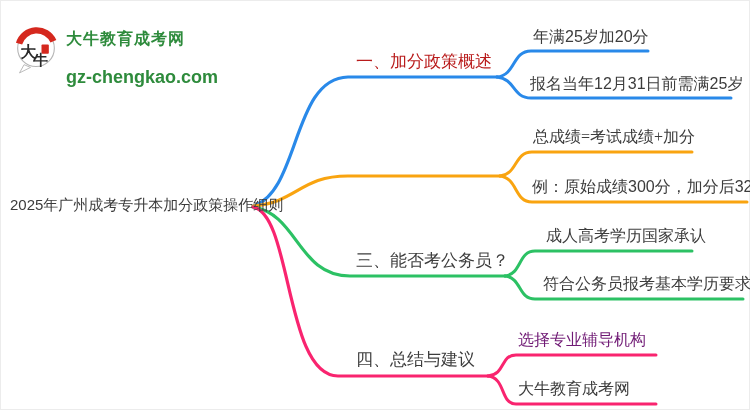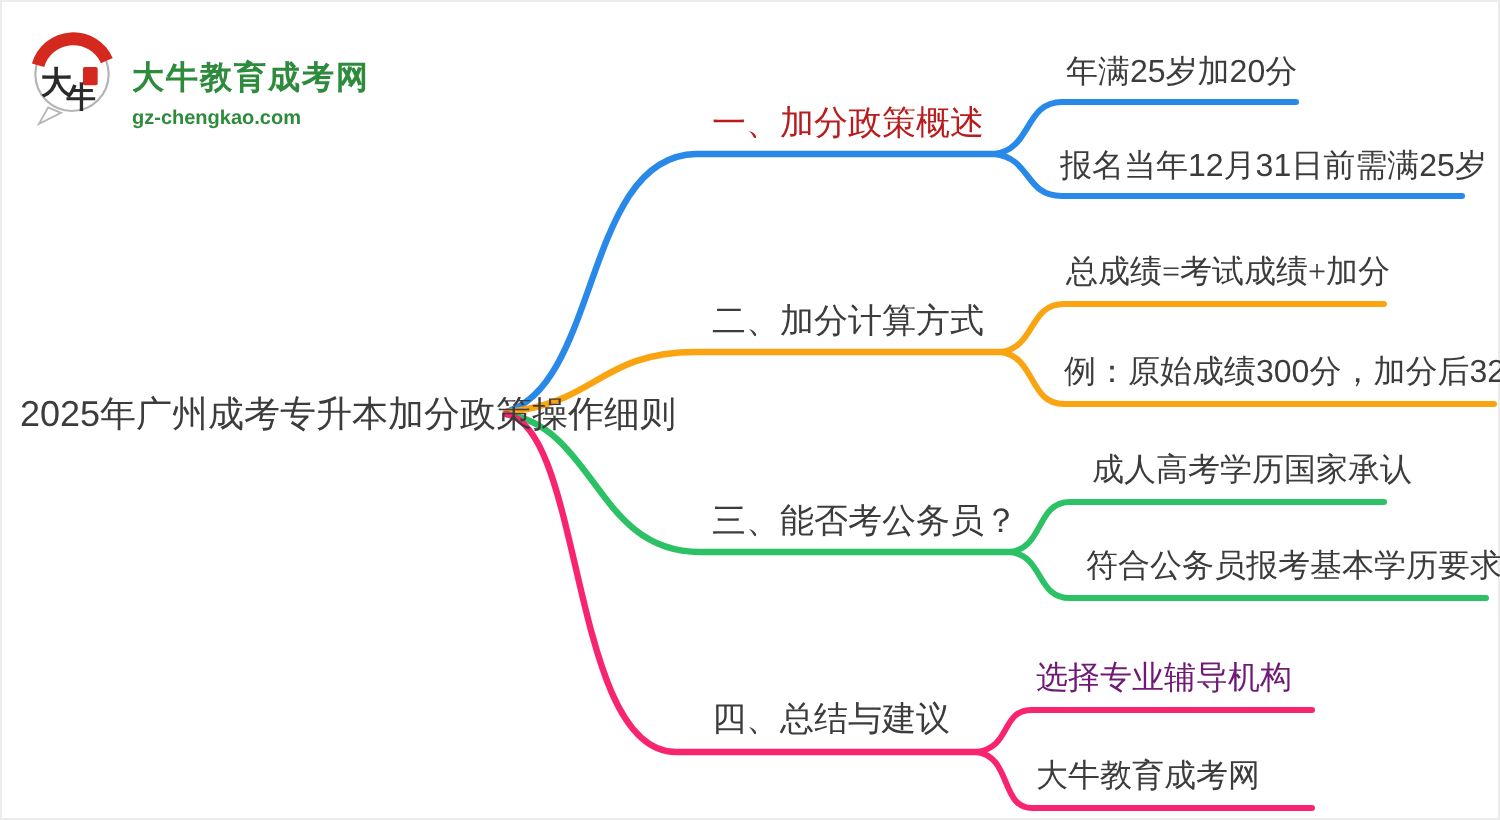--- a/index.html
+++ b/index.html
@@ -18,21 +18,21 @@
     left: 0; top: 0;
     width: 750px; height: 410px;
   }
   .connectors path, .connectors line { fill: none; stroke-linecap: round; stroke-linejoin: round; }
   .txt {
     position: absolute;
     color: #3c3c3c;
     white-space: nowrap;
     line-height: 1.25;
   }
-  .central-topic { left: 10px; top: 196px; font-size: 18px; letter-spacing: 0; }
+  .central-topic { left: 10px; top: 196px; font-size: 15px; letter-spacing: 0; }
   .branch-label { font-size: 17px; }
   .lbl-1 { left: 356px; top: 51px; }
   .lbl-2 { left: 356px; top: 150px; }
   .lbl-3 { left: 356px; top: 250px; }
   .lbl-4 { left: 356px; top: 349px; text-align: center; }
   .leaf { font-size: 16px; }
   .l-11 { left: 533px; top: 27px; }
   .l-12 { left: 530px; top: 74px; }
   .l-21 { left: 533px; top: 127px; font-family: Liberation Serif, serif; }
   .l-22 { left: 532px; top: 177px; }
@@ -43,21 +43,21 @@
   .logo {
     position: absolute;
     left: 14px; top: 12px;
     display: flex;
     align-items: center;
     gap: 8px;
   }
   .logo-badge { width: 44px; height: 50px; }
   .logo-text { display: flex; flex-direction: column; }
   .site-name { font-size: 16px; font-weight: bold; letter-spacing: 1px; margin-top: 17px; }
-  .site-url { font-size: 10px; font-weight: bold; margin-top: 4px; }
+  .site-url { font-size: 18px; font-weight: bold; margin-top: 17px; }
 </style>
 </head>
 <body>
 
 <div class="canvas">
 
   <svg class="connectors" viewBox="0 0 750 410" aria-hidden="true">
 
     <g>
       <path d="M 253 206 C 300 192, 292 78, 348 77 H 497" stroke-width="3.2" stroke="#2989e9"></path>
@@ -95,21 +95,20 @@
     </svg>
     <div class="logo-text">
       <span class="site-name" style="color: rgb(46, 139, 60);">大牛教育成考网</span>
       <span class="site-url" style="color: rgb(46, 139, 60);">gz-chengkao.com</span>
     </div>
   </div>
 
   <div class="txt central-topic" style="color: rgb(60, 60, 60);">2025年广州成考专升本加分政策操作细则</div>
 
   <div class="txt branch-label lbl-1" style="color: #b91c1c;">一、加分政策概述</div>
-  <div class="txt branch-label lbl-2" style="color: rgb(60, 60, 60);">二、加分计算方式</div>
   <div class="txt branch-label lbl-3" style="color: rgb(60, 60, 60);">三、能否考公务员？</div>
   <div class="txt branch-label lbl-4" style="color: rgb(60, 60, 60);">四、总结与建议</div>
 
   <div class="txt leaf l-11" style="color: rgb(60, 60, 60);">年满25岁加20分</div>
   <div class="txt leaf l-12" style="color: rgb(60, 60, 60);">报名当年12月31日前需满25岁</div>
   <div class="txt leaf l-21" style="color: rgb(60, 60, 60);">总成绩=考试成绩+加分</div>
   <div class="txt leaf l-22" style="color: rgb(60, 60, 60);">例：原始成绩300分，加分后320分</div>
   <div class="txt leaf l-31" style="color: rgb(60, 60, 60);">成人高考学历国家承认</div>
   <div class="txt leaf l-32" style="color: rgb(60, 60, 60);">符合公务员报考基本学历要求</div>
   <div class="txt leaf l-41" style="color: #701a75;">选择专业辅导机构</div>

